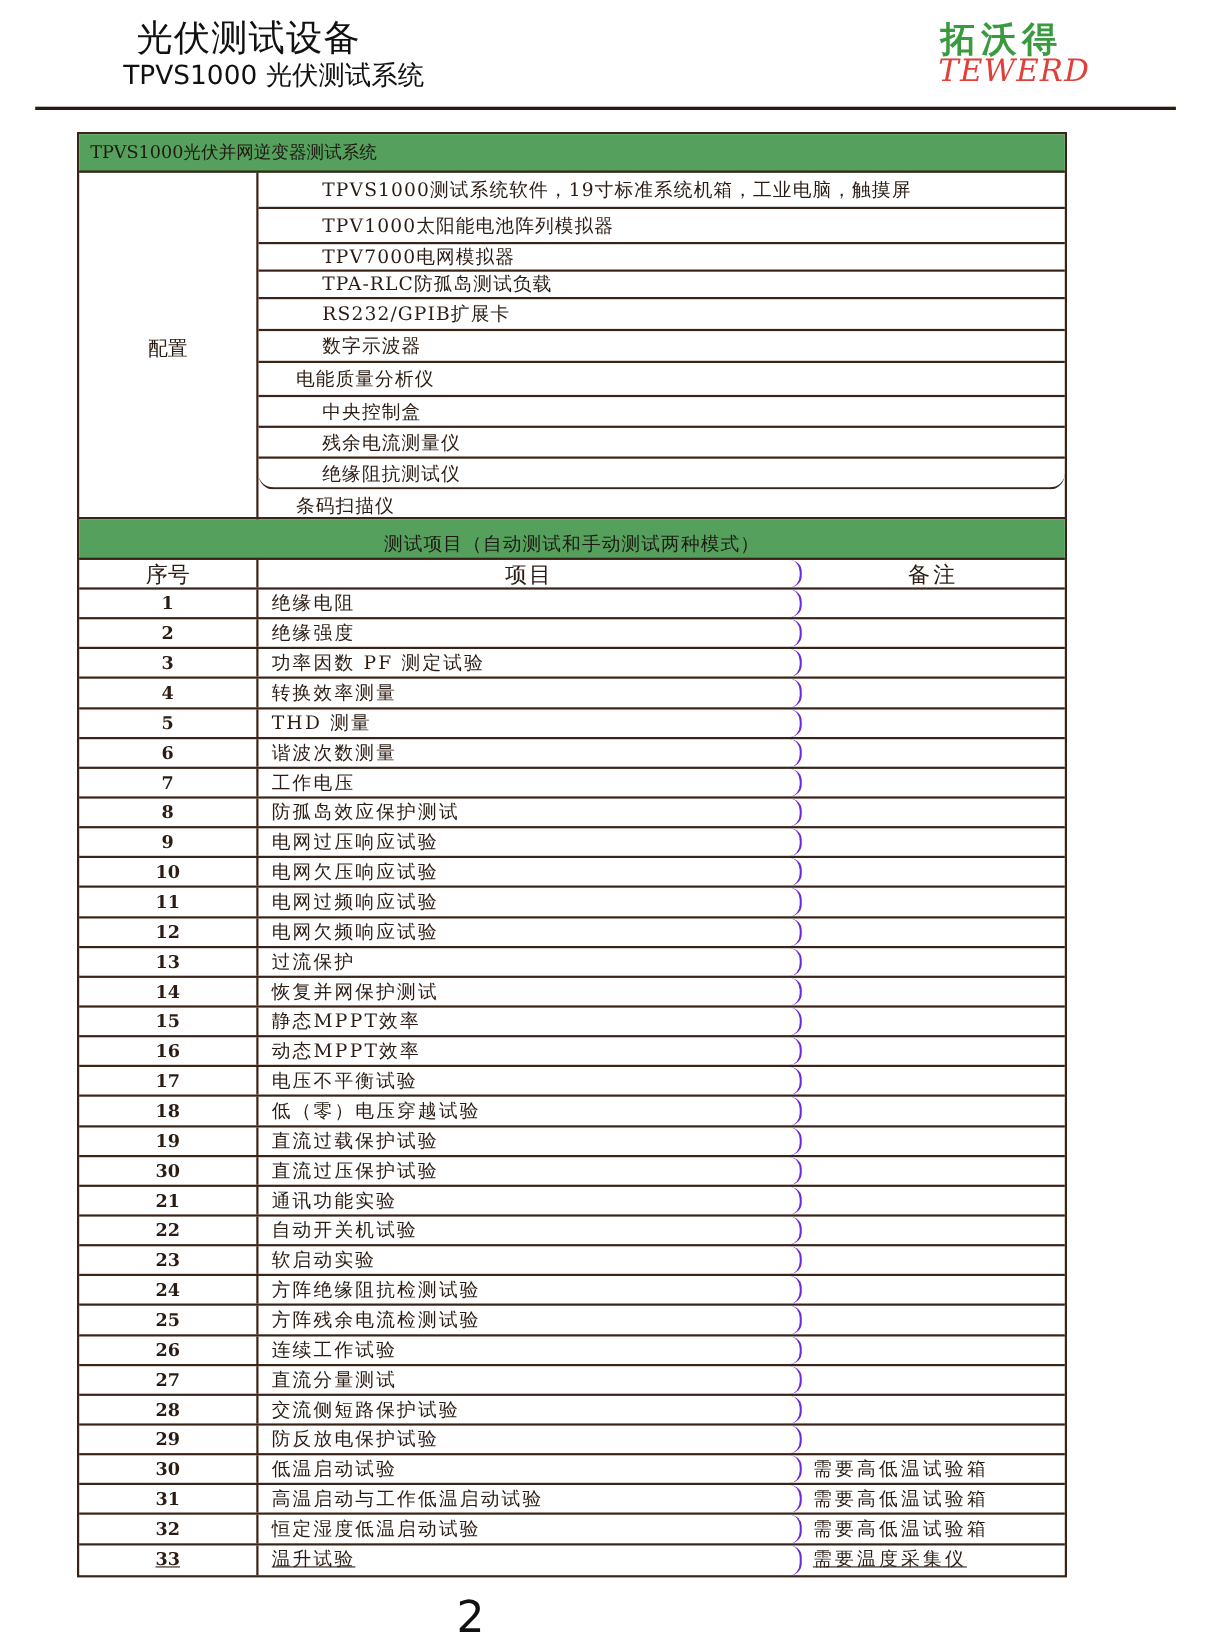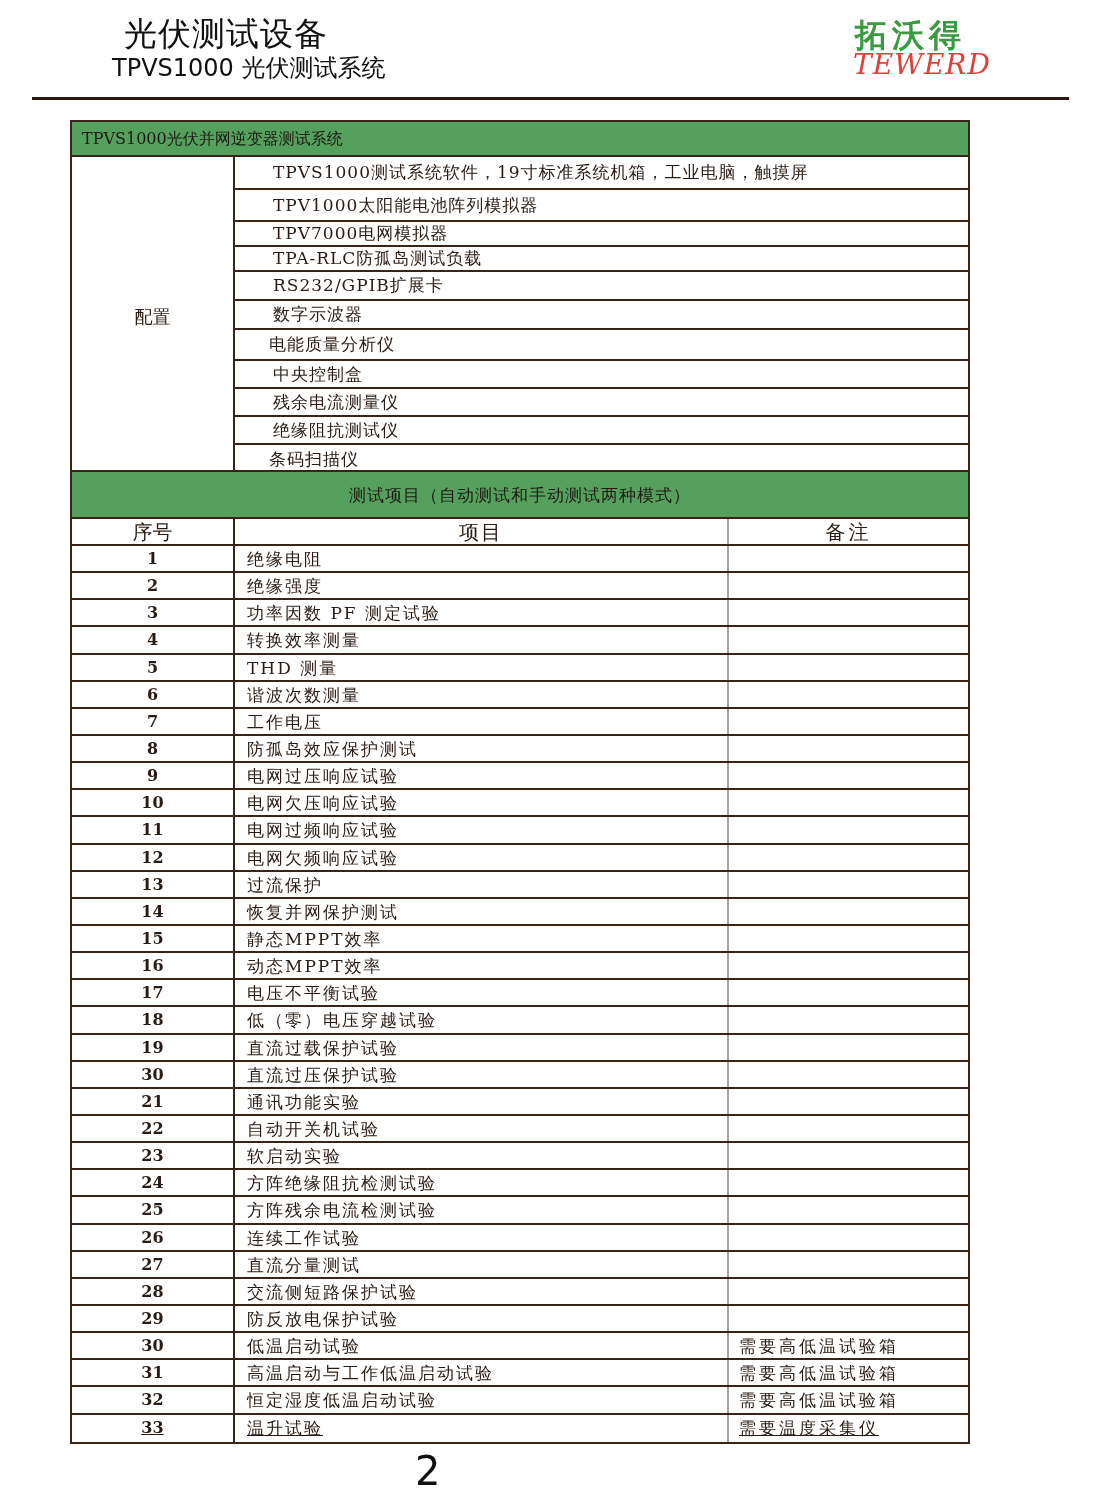--- a/index.html
+++ b/index.html
@@ -37,34 +37,34 @@
   }
   .cfg-body { display: flex; position: relative; }
   .cfg-label {
     width: 163px; border-right: 2px solid #3a2418; box-sizing: border-box;
     display: flex; align-items: center; justify-content: center; font-size: 18px;
     padding-top: 4px;
   }
   .cfg-items { flex: 1; }
   .cfg-item {
     border-bottom: 2px solid #3a2418; box-sizing: border-box; font-size: 17px; letter-spacing: 1px;
-    padding-left: 38px; display: flex; align-items: center;
+    padding-left: 58px; display: flex; align-items: center;
   }
 
   .tst {
     position: absolute; left: 70px; top: 470px; width: 900px; border: 2px solid #3a2418; box-sizing: border-box;
   }
   .tst-head {
-    height: 47px; background: #55a05c; border-bottom: 2px solid #3a2418; box-sizing: border-box;
+    height: 37px; background: #55a05c; border-bottom: 2px solid #3a2418; box-sizing: border-box;
     text-align: center; font-size: 17px; line-height: 46px; letter-spacing: 1px; color: #1e1a12;
   }
   .row { display: flex; border-bottom: 2px solid #3a2418; box-sizing: border-box; }
   .row:last-child { border-bottom: none; text-decoration: underline; }
   .c-no { width: 163px; border-right: 2px solid #3a2418; box-sizing: border-box; text-align: center; }
-  .c-item { width: 494px; border-right: 2px solid #a3a3a3; box-sizing: border-box; padding-left: 12px; letter-spacing: 2px; }
+  .c-item { width: 494px; border-right: 2px solid #6d28d9; box-sizing: border-box; padding-left: 12px; letter-spacing: 2px; border-radius: 11px; }
   .c-note { flex: 1; padding-left: 10px; letter-spacing: 3px; }
   .col-head { height: 27px; font-size: 20px; line-height: 26px; }
   .col-head .c-item, .col-head .c-note { text-align: center; padding-left: 0; }
   .data-row { height: 27.15px; font-size: 17px; line-height: 26px; }
   .data-row .c-no { font-weight: bold; font-size: 16px; }
 
   .page-no {
     position: absolute; left: 415px; top: 1448px; font-size: 40px; font-family: "DejaVu Sans", sans-serif; color: #111;
   }
 </style>
@@ -86,21 +86,21 @@
     <div class="cfg-items">
       <div class="cfg-item" style="height:33px;">TPVS1000测试系统软件，19寸标准系统机箱，工业电脑，触摸屏</div>
       <div class="cfg-item" style="height:32px;">TPV1000太阳能电池阵列模拟器</div>
       <div class="cfg-item" style="height:25px;">TPV7000电网模拟器</div>
       <div class="cfg-item" style="height:25px;">TPA-RLC防孤岛测试负载</div>
       <div class="cfg-item" style="height:29px;">RS232/GPIB扩展卡</div>
       <div class="cfg-item" style="height:29px;">数字示波器</div>
       <div class="cfg-item" style="height:31px; padding-left:34px;">电能质量分析仪</div>
       <div class="cfg-item" style="height:28px;">中央控制盒</div>
       <div class="cfg-item" style="height:28px;">残余电流测量仪</div>
-      <div class="cfg-item" style="height:28px;">绝缘阻抗测试仪</div>
+      <div class="cfg-item" style="height:28px;border-radius:14px;">绝缘阻抗测试仪</div>
       <div class="cfg-item" style="height:28px; border-bottom:none; padding-left:34px;">条码扫描仪</div>
     </div>
   </div>
 </div>
 
 <div class="tst">
   <div class="tst-head">测试项目（自动测试和手动测试两种模式）</div>
   <div class="row col-head">
     <div class="c-no">序号</div>
     <div class="c-item">项目</div>

